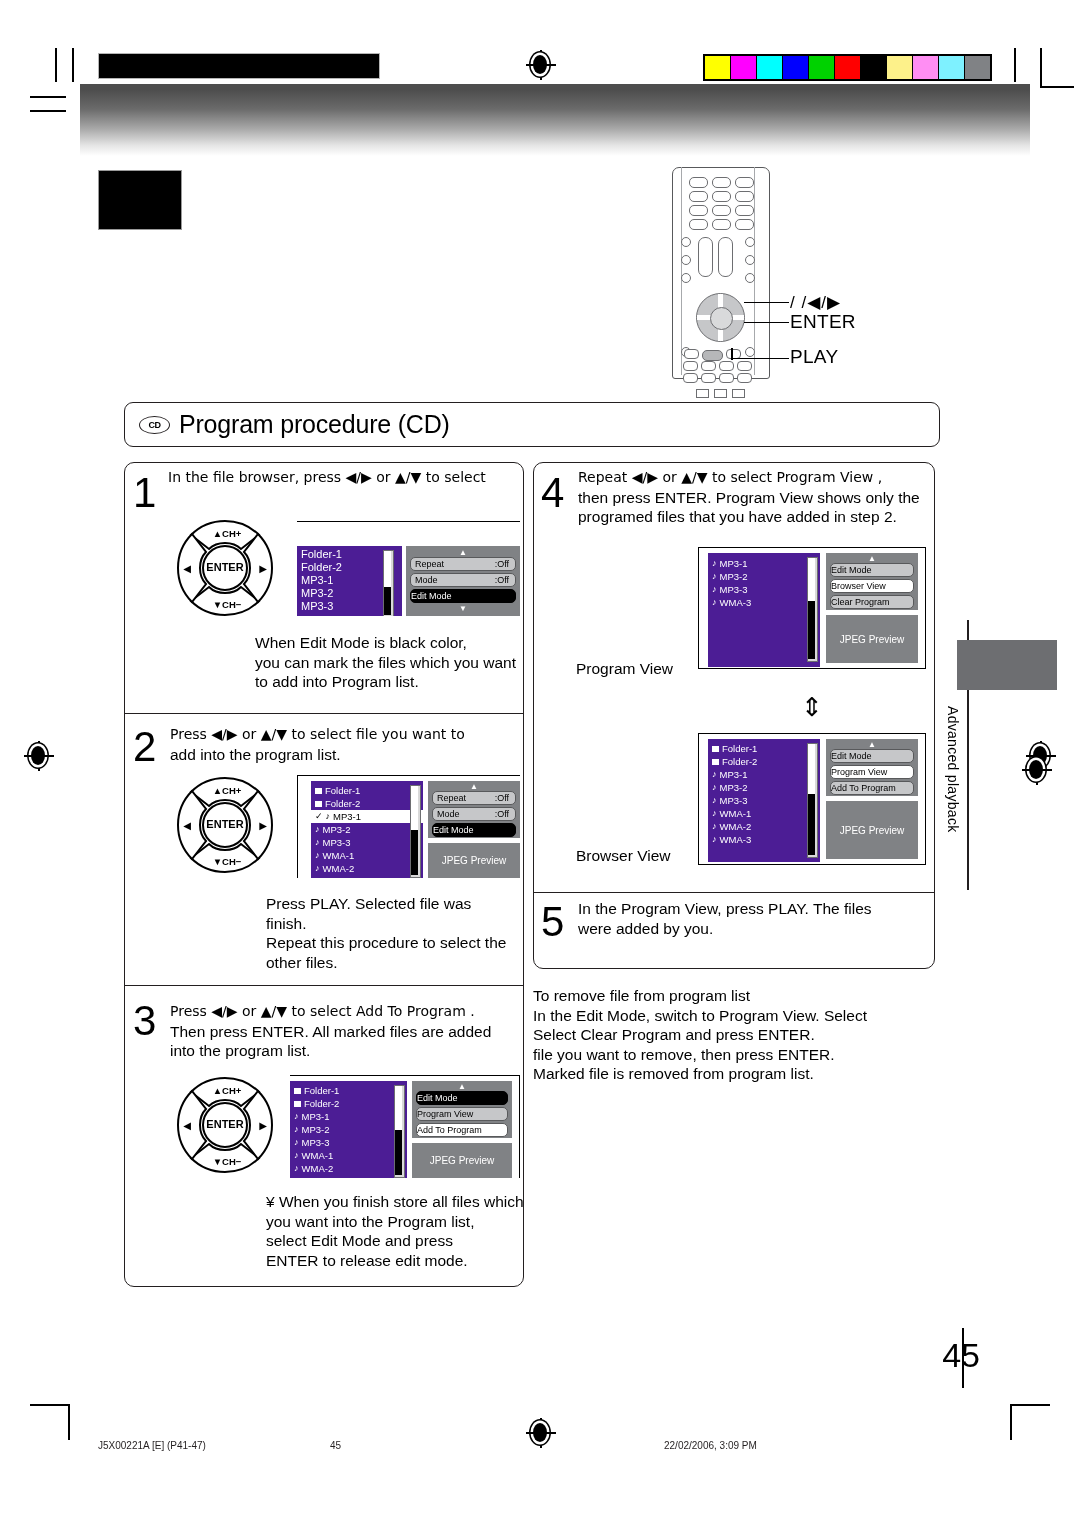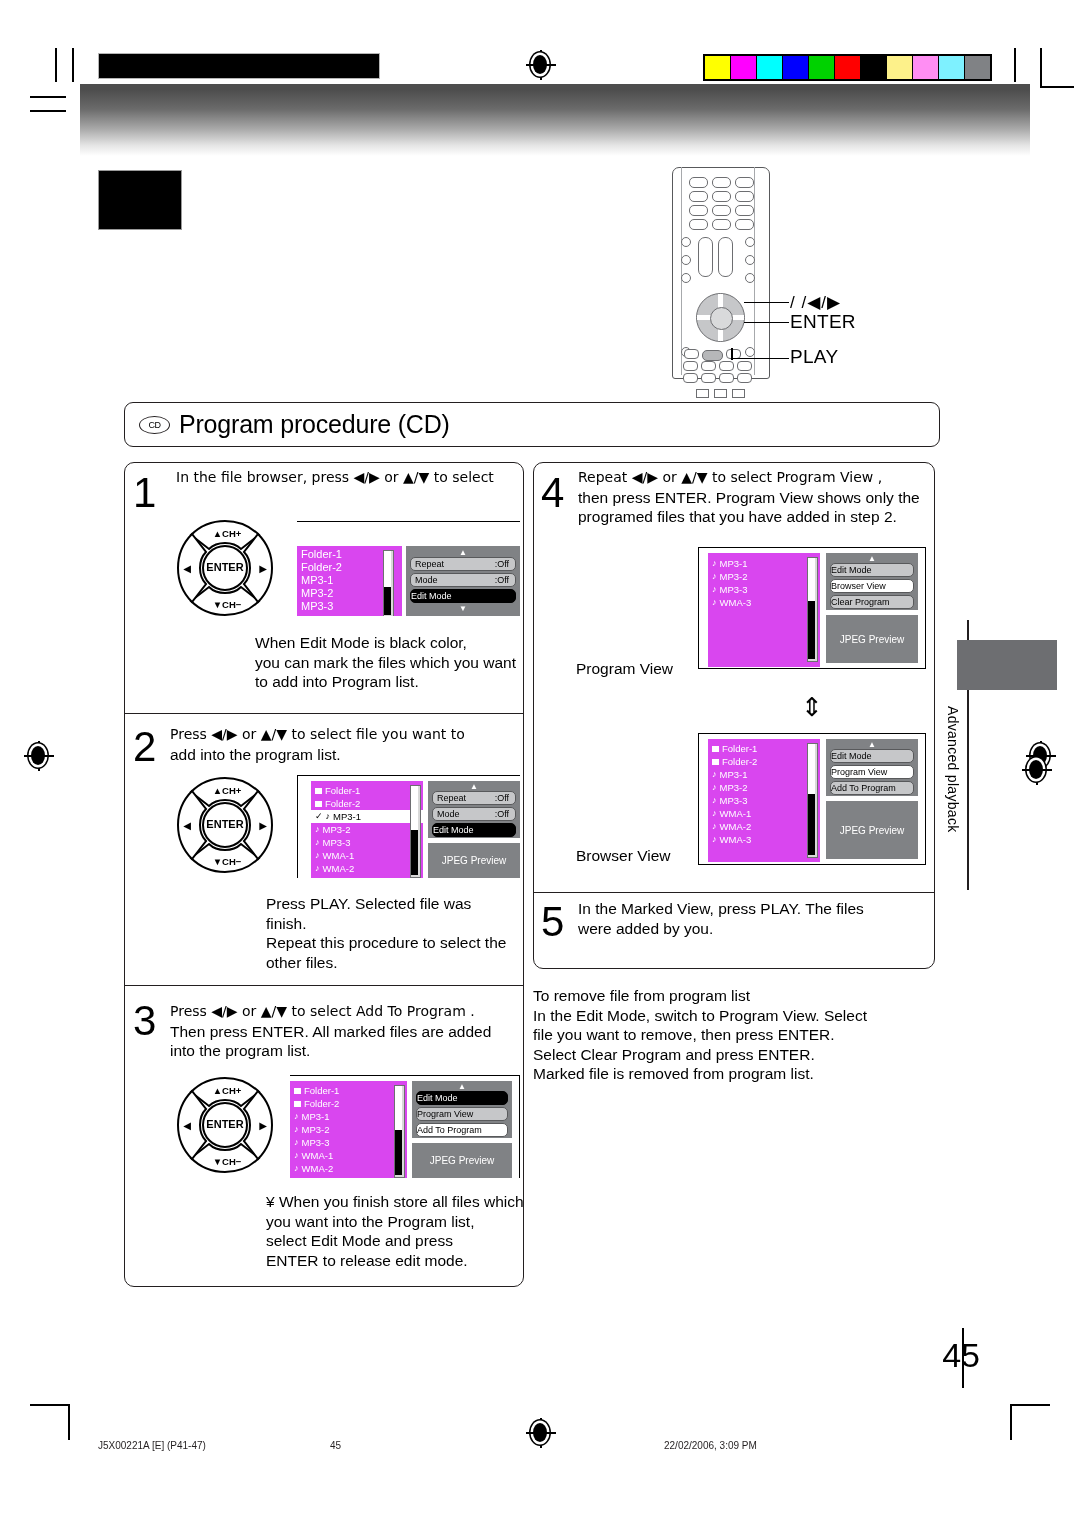--- a/index.html
+++ b/index.html
@@ -28,21 +28,21 @@
   .reg-mark::after{top:14px;left:0;height:2px;width:30px;}
   .reg-dot{position:absolute;left:7px;top:5px;width:14px;height:19px;border-radius:50%;
            background:#000;box-shadow:0 0 0 2.5px #fff,0 0 0 4px #000;}
 
   
   .section-head{position:absolute;left:124px;top:402px;width:816px;height:45px;
                 border:1.5px solid #231f20;border-radius:9px;background:#fff;
                 display:flex;align-items:center;padding-left:14px;box-sizing:border-box;}
   .cd-badge{width:29px;height:16px;border:1.5px solid #231f20;border-radius:50%;
             font-size:9px;display:flex;align-items:center;justify-content:center;
-            letter-spacing:-0.5px;margin-right:9px;font-weight:400;}
+            letter-spacing:-0.5px;margin-right:9px;font-weight:700;}
   .section-title{font-size:25px;letter-spacing:-0.2px;}
 
   
   .remote{position:absolute;left:672px;top:167px;width:96px;height:222px;}
   .remote-body{position:absolute;left:0;top:0;width:96px;height:210px;
                border:1.6px solid #58595b;border-radius:7px 7px 3px 3px;background:#fff;}
   .remote-inner{position:absolute;left:9px;top:0px;width:72px;height:208px;
                 border-left:1.4px solid #a7a9ac;border-right:1.4px solid #a7a9ac;}
   .btn-row{position:absolute;display:flex;gap:4px;}
   .pill{width:17px;height:9px;border:1.2px solid #6d6e71;border-radius:5px;background:#fff;}
@@ -76,21 +76,21 @@
 
   .arrows{font-family:"DejaVu Sans",sans-serif;font-size:14px;}
 
   
   .chpad{position:absolute;width:100px;height:100px;}
   .chpad svg{display:block;}
 
   
   .osd{position:absolute;box-sizing:border-box;overflow:hidden;}
   .osd-frame{position:absolute;inset:0;border:1.4px solid #000;background:#fff;}
-  .osd-list{position:absolute;background:#d946ef;}
+  .osd-list{position:absolute;background:#4c1d95;}
   .osd-row{font-size:9.5px;color:#ffffff;line-height:13px;white-space:nowrap;
            padding-left:4px;display:flex;align-items:center;gap:3px;}
   .osd-row.sel{background:#ffffff;color:#000;}
   .folder-ico{display:inline-block;width:7px;height:6px;background:#fff;}
   .note-ico{font-size:9px;}
   .scroll-track{position:absolute;background:#d9d9d9;border:1px solid #6d6e71;}
   .scroll-thumb{position:absolute;background:#fff;}
   .scroll-thumb.dark{background:#000;}
   .osd-menu{position:absolute;background:#808285;}
   .menu-item{font-size:9px;height:12px;margin:0 4px 2px 4px;border:1px solid #58595b;
@@ -248,21 +248,21 @@
 <div class="section-head">
   <div class="cd-badge">CD</div>
   <div class="section-title">Program procedure (CD)</div>
 </div>
 
 <div class="panel" style="left:124px;top:462px;width:400px;height:825px;"></div>
 <div class="divider" style="left:125px;top:713px;width:398px;"></div>
 <div class="divider" style="left:125px;top:985px;width:398px;"></div>
 
 <div class="stepnum" style="left:133px;top:472px;">1</div>
-<div class="steptxt" style="left:176px;top:468px;width:348px;">
+<div class="steptxt" style="left:168px;top:468px;width:348px;">
   <div class="arrows">In the file browser, press   ◀/▶ or ▲/▼ to select</div>
 </div>
 
 <div class="chpad" style="left:175px;top:518px;">
   <svg width="100" height="100" viewBox="0 0 100 100">
     <g fill="#ffffff" stroke="#000" stroke-width="2">
       <path d="M50 3 C63 3 75 8 84 17 L66 31 C62 27 56 25 50 25 C44 25 38 27 34 31 L16 17 C25 8 37 3 50 3 Z"></path>
       <path d="M50 97 C37 97 25 92 16 83 L34 69 C38 73 44 75 50 75 C56 75 62 73 66 69 L84 83 C75 92 63 97 50 97 Z"></path>
       <path d="M3 50 C3 37 8 25 17 16 L31 34 C27 38 25 44 25 50 C25 56 27 62 31 66 L17 84 C8 75 3 63 3 50 Z"></path>
       <path d="M97 50 C97 63 92 75 83 84 L69 66 C73 62 75 56 75 50 C75 44 73 38 69 34 L83 16 C92 25 97 37 97 50 Z"></path>
@@ -602,29 +602,29 @@
           <span>Add To Program</span>
         </div>
       </div>
   </div>
   <div class="jpeg-box" style="left:128px;top:68px;width:92px;height:58px;">JPEG Preview</div>
 </div>
 <div class="lbl" style="left:576px;top:847px;">Browser View</div>
 
 <div class="stepnum" style="left:541px;top:901px;">5</div>
 <div class="steptxt" style="left:578px;top:899px;width:352px;">
-  <div>In the Marked View, press PLAY. The files</div>
+  <div>In the Program View, press PLAY. The files</div>
   <div>were added by you.</div>
 </div>
 
 <div class="bodytxt" id="rmnote" style="left:533px;top:986px;width:400px;">
     <div>To remove file from program list</div>
     <div>In the Edit Mode, switch to Program View. Select</div>
+    <div>Select  Clear Program  and press ENTER.</div>
     <div>file you want to remove, then press ENTER.</div>
-    <div>Select  Clear Program  and press ENTER.</div>
     <div>Marked file is removed from program list.</div>
   </div>
 
 <div class="side-rule"></div>
 <div class="sidetab-gray"></div>
 <div class="sidetab-txt">Advanced playback</div>
 
 <div class="pageno">45</div>
 <div class="pageno-bar"></div>
 

